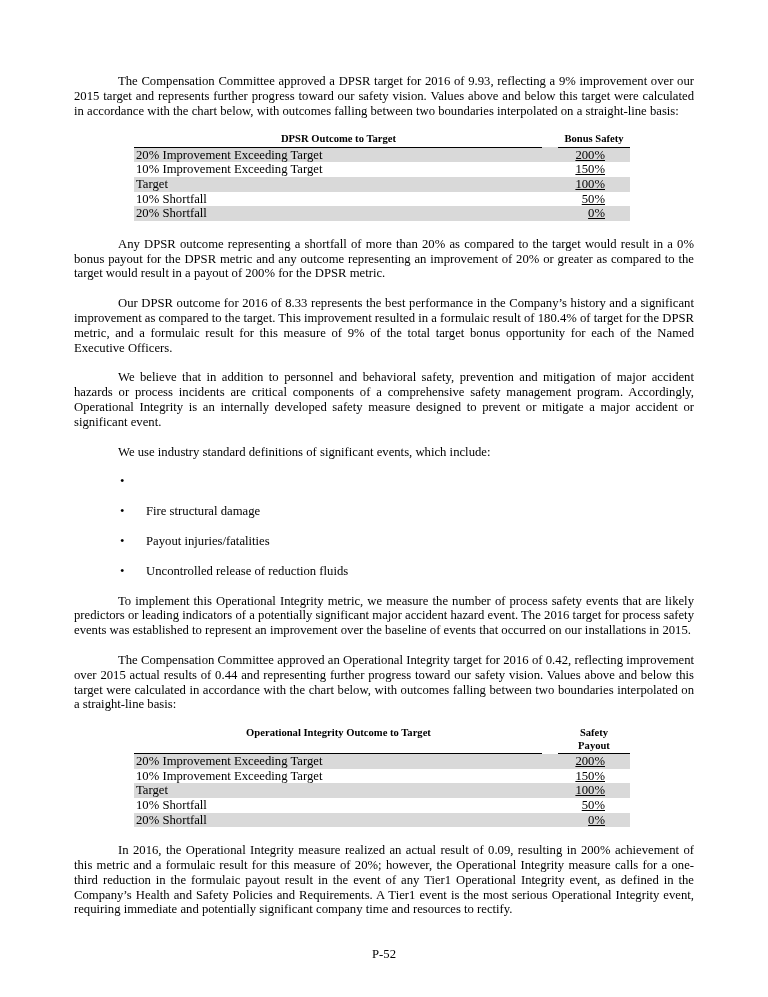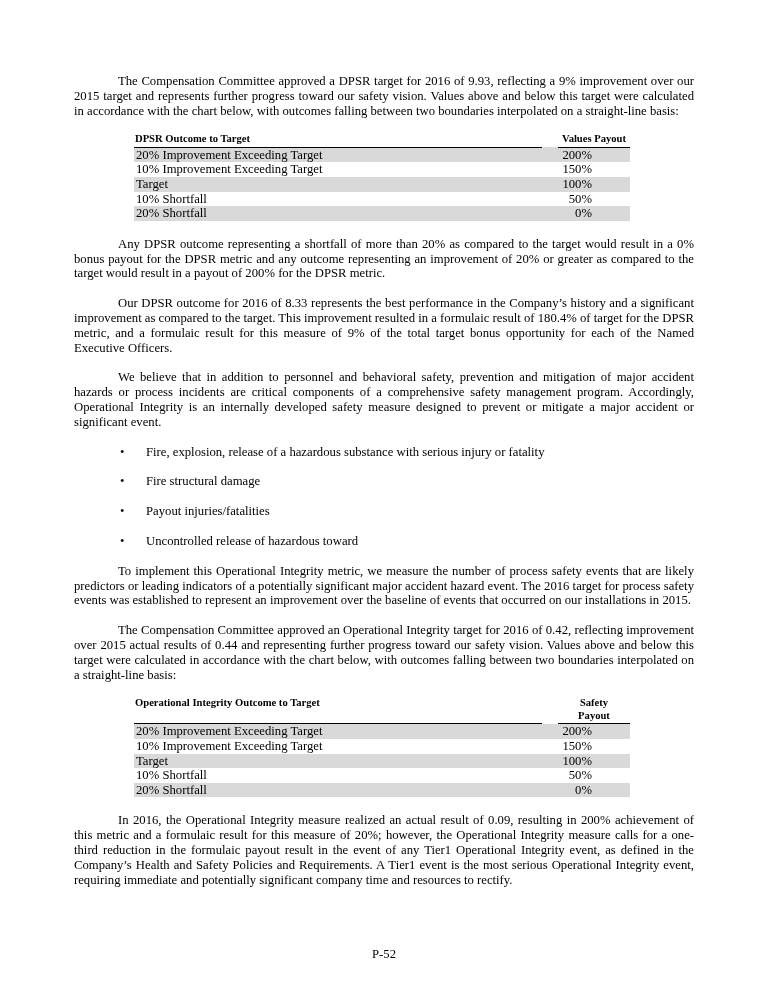--- a/index.html
+++ b/index.html
@@ -36,36 +36,36 @@
     width: 496px;
     table-layout: fixed;
   }
   table.payout-table col.c1 { width: 408px; }
   table.payout-table col.csp { width: 16px; }
   table.payout-table col.c2 { width: 72px; }
   table.payout-table th {
     font-size: 10.6px;
     line-height: 12.5px;
     font-weight: bold;
-    text-align: left;
+    text-align: center;
     vertical-align: bottom;
     padding: 0 0 1px 1px;
   }
   table.payout-table th.h-col1 { border-bottom: 1px solid #000; }
   table.payout-table th.h-col2 { border-bottom: 1px solid #000; text-align: center; padding-left: 0; }
   table.payout-table th.h-top { vertical-align: top; margin-left: 12px; }
   table.payout-table td {
     font-size: 12.7px;
     line-height: 14.6px;
     height: 14.6px;
     padding: 0 0 0 2px;
     white-space: nowrap;
     overflow: hidden;
   }
-  table.payout-table td.val { text-align: right; padding-right: 38px; }
+  table.payout-table td.val { text-align: right; padding-right: 25px; text-decoration: underline; }
   table.payout-table tr.shaded td { background: var(--row-shading, #d9d9d9); }
   .bullet-item {
     display: flex;
     margin: 0 0 15px 46px;
     font-size: 12.7px;
     line-height: 14.8px;
   }
   .bullet-glyph { width: 26px; flex: 0 0 26px; }
   .page-footer {
     position: absolute;
@@ -85,21 +85,21 @@
   <table class="payout-table">
     <colgroup>
         <col class="c1">
         <col class="csp">
         <col class="c2">
       </colgroup>
     <thead>
       <tr>
         <th class="h-col1">DPSR Outcome to Target</th>
         <th></th>
-        <th class="h-col2">Values Payout</th>
+        <th class="h-col2">Bonus Safety</th>
       </tr>
     </thead>
     <tbody>
       <tr class="shaded">
         <td>20% Improvement Exceeding Target</td>
           <td></td>
         <td class="val">200%</td>
       </tr>
       <tr>
         <td>10% Improvement Exceeding Target</td>
@@ -124,36 +124,36 @@
     </tbody>
   </table>
 
   <p class="body-text">Any DPSR outcome representing a shortfall of more than 20% as compared to the target would result in a 0% bonus payout for the DPSR metric and any outcome representing an improvement of 20% or greater as compared to the target would result in a payout of 200% for the DPSR metric.</p>
 
   <p class="body-text">Our DPSR outcome for 2016 of 8.33 represents the best performance in the Company’s history and a significant improvement as compared to the target. This improvement resulted in a formulaic result of 180.4% of target for the DPSR metric, and a formulaic result for this measure of 9% of the total target bonus opportunity for each of the Named Executive Officers.</p>
 
 
   <p class="body-text">We believe that in addition to personnel and behavioral safety, prevention and mitigation of major accident hazards or process incidents are critical components of a comprehensive safety management program. Accordingly, Operational Integrity is an internally developed safety measure designed to prevent or mitigate a major accident or significant event.</p>
 
-
-  <div class="bullet-item">
-    <span class="bullet-glyph">•</span>
-    <span>Fire, explosion, release of a hazardous substance with serious injury or fatality</span>
+  <p class="body-text">We use industry standard definitions of significant events, which include:</p>
+
+  <div class="bullet-item">
+    <span class="bullet-glyph">•</span>
   </div>
   <div class="bullet-item">
     <span class="bullet-glyph">•</span>
     <span>Fire structural damage</span>
   </div>
   <div class="bullet-item">
     <span class="bullet-glyph">•</span>
     <span>Payout injuries/fatalities</span>
   </div>
   <div class="bullet-item">
     <span class="bullet-glyph">•</span>
-    <span>Uncontrolled release of hazardous toward</span>
+    <span>Uncontrolled release of reduction fluids</span>
   </div>
 
   <p class="body-text">To implement this Operational Integrity metric, we measure the number of process safety events that are likely predictors or leading indicators of a potentially significant major accident hazard event. The 2016 target for process safety events was established to represent an improvement over the baseline of events that occurred on our installations in 2015.</p>
 
   <p class="body-text">The Compensation Committee approved an Operational Integrity target for 2016 of 0.42, reflecting improvement over 2015 actual results of 0.44 and representing further progress toward our safety vision. Values above and below this target were calculated in accordance with the chart below, with outcomes falling between two boundaries interpolated on a straight-line basis:</p>
 
   <table class="payout-table">
     <colgroup>
         <col class="c1">
         <col class="csp">

